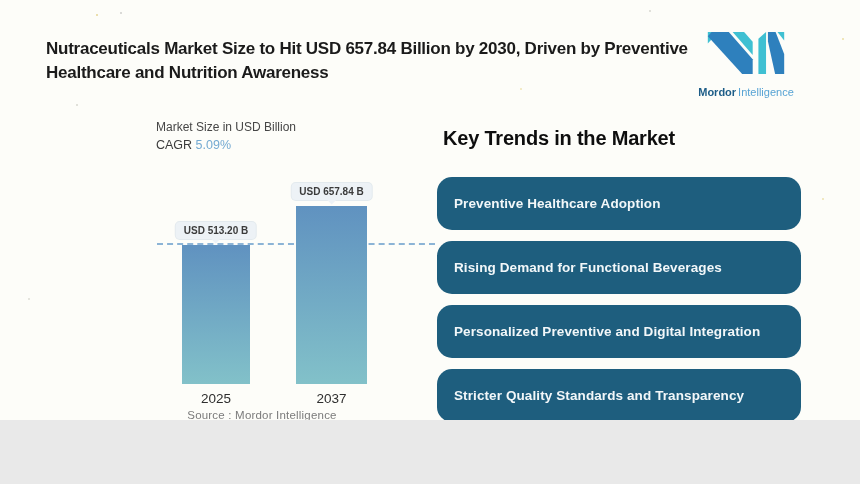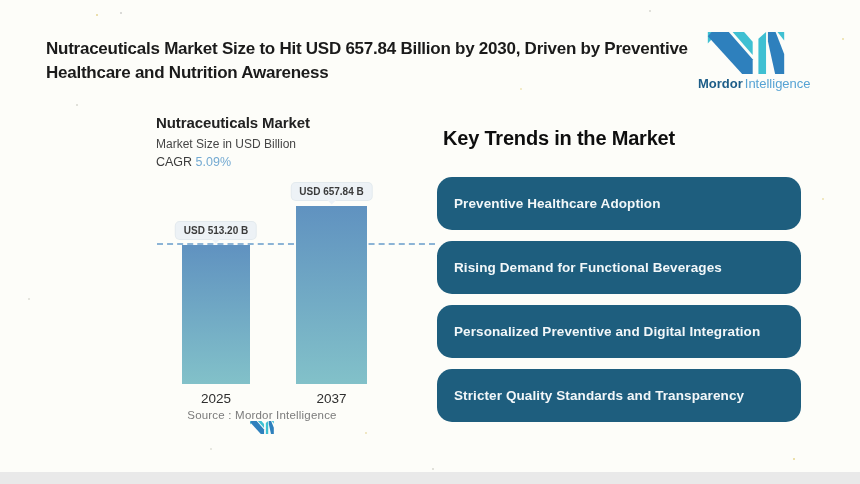--- a/index.html
+++ b/index.html
@@ -1,19 +1,19 @@
 <!DOCTYPE html>
 <html><head>
 <meta charset="utf-8">
 <style>
   * { margin:0; padding:0; box-sizing:border-box; }
   html,body { background:#e9e9e9; }
   body { font-family:"Liberation Sans", sans-serif; }
   .canvas {
-    position:relative; width:860px; height:472px; margin:0 auto;
+    position:relative; width:860px; height:420px; margin:0 auto;
     background:#fdfdf9; overflow:hidden;padding-left:36px;
   }
   
   .speckles{
     position:absolute; left:0; top:0; width:2px; height:2px; border-radius:50%;
     background:transparent; pointer-events:none;
     box-shadow:
       96px 14px 0 0 rgba(210,180,70,.55), 649px 10px 0 0 rgba(190,190,180,.6),
       842px 38px 0 0 rgba(214,184,60,.45), 76px 104px 0 0 rgba(180,180,170,.5),
       822px 198px 0 0 rgba(214,184,60,.4), 28px 298px 0 0 rgba(190,190,180,.5),
@@ -23,21 +23,21 @@
   }
 
   
   .title {
     position:absolute; left:46px; top:37px; width:668px;
     font-size:17px; font-weight:700; line-height:24px;
     letter-spacing:-0.25px; color:#1b1b1b;
   }
   .brand { position:absolute; left:698px; top:32px; width:96px; text-align:center; }
   .brand svg.mark { display:block; margin:0 auto; }
-  .brand-text { margin-top:2px; font-size:13px; white-space:nowrap; }
+  .brand-text { margin-top:12px; font-size:11px; white-space:nowrap; }
   .brand-text .b1 { font-weight:700; color:#1d5d88; }
   .brand-text .b2 { font-weight:400; color:#57a3d4; margin-left:2px; }
 
   
   .chart-head { position:absolute; left:156px; top:114px; }
   .c-title { font-size:15px; font-weight:700; color:#222; letter-spacing:-0.1px; }
   .c-sub   { margin-top:6px; font-size:12px; color:#464646; }
   .c-cagr  { margin-top:4px; font-size:12.5px; color:#3c3c3c; }
   .c-cagr .cagr-val { color:#74aad2; }
 
@@ -100,21 +100,20 @@
       <polygon points="53,7 61,0 61,44 53,44" fill="#3fc0d2"></polygon>
       <polygon points="63,0 71,0 80,23 80,44 70.5,44 63,10" fill="#2e80bd"></polygon>
       <polygon points="73,0 80,0 80,9" fill="#3fc0d2"></polygon>
     </svg>
     <div class="brand-text">
       <span class="b1">Mordor</span><span class="b2">Intelligence</span>
     </div>
   </div>
 
   <div class="chart-head">
-    <div class="c-title">Nutraceuticals Market</div>
     <div class="c-sub">Market Size in USD Billion</div>
     <div class="c-cagr">
       <span>CAGR</span>
       <span class="cagr-val">5.09%</span>
     </div>
   </div>
 
   <div class="plot">
     <div class="dash" style="top: 63px; border-top-color: rgb(140, 180, 214);"></div>
 

